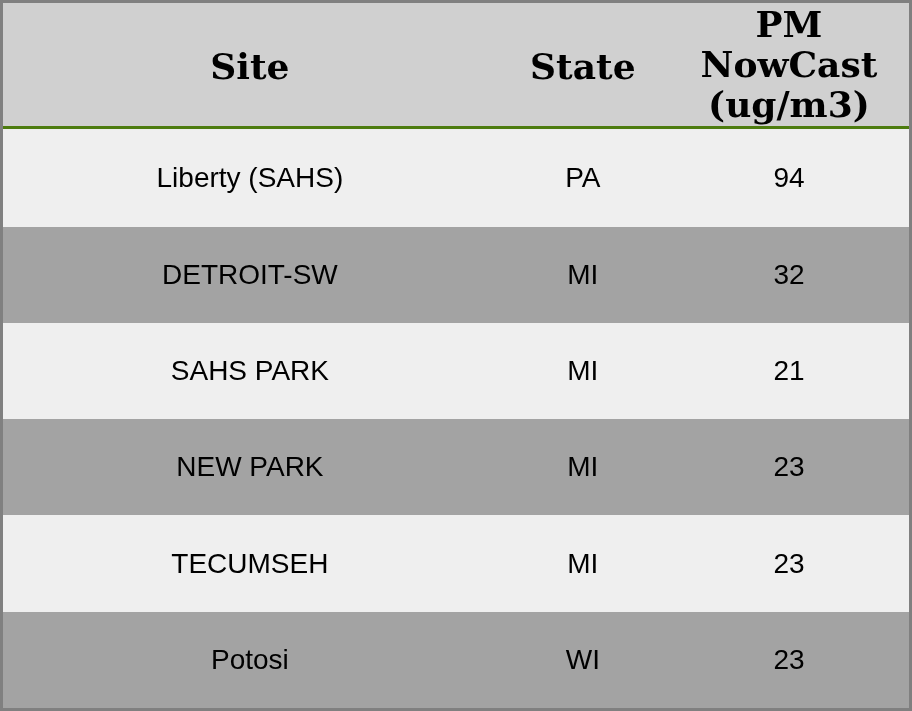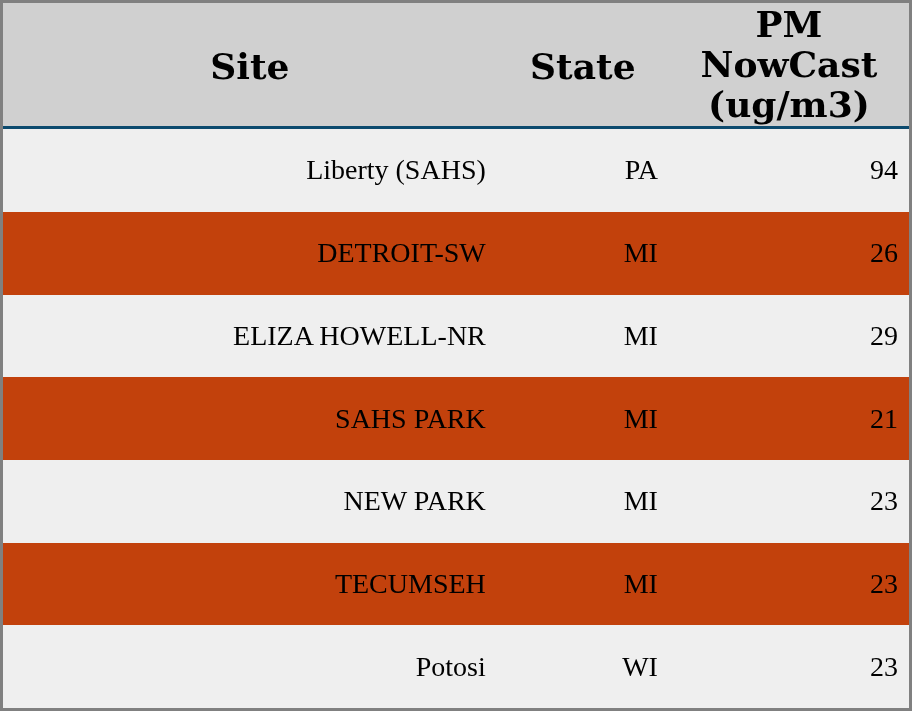--- a/index.html
+++ b/index.html
@@ -23,46 +23,46 @@
   }
   table.pm-table col.col-site  { width: 54.5%; }
   table.pm-table col.col-state { width: 19.0%; }
   table.pm-table col.col-pm    { width: 26.5%; }
 
   thead tr {
     height: 124px;
   }
   thead th {
     background: #d0d0d0;
-    border-bottom: 3px solid #0c4a6e;
+    border-bottom: 3px solid #4d7c0f;
     font-family: "DejaVu Serif", "Liberation Serif", serif;
     font-weight: 700;
     font-size: 36px;
     line-height: 1.12;
     text-align: center;
     vertical-align: middle;
     padding: 0;
   }
   thead th .th-inner {
     display: inline-block;
     max-width: 178px;   
     vertical-align: middle;
   }
   tbody tr {
-    background: #c2410c;
+    background: #a3a3a3;
   }
   tbody tr:nth-child(odd) {
     background: #efefef;
   }
   tbody td {
-    font-family: Liberation Serif, serif;
+    font-family: Liberation Sans, sans-serif;
     font-size: 28px;
-    text-align: right;
+    text-align: center;
     vertical-align: middle;
-    padding: 11px;
+    padding: 4px;
   }
 </style>
 </head>
 <body>
 
 <div class="table-frame">
   <table class="pm-table">
     <colgroup>
       <col class="col-site">
       <col class="col-state">
@@ -84,30 +84,25 @@
     <tbody id="table-body">
   <tr>
     <td>Liberty (SAHS)</td>
     <td>PA</td>
     <td>94</td>
   </tr>
 
   <tr>
     <td>DETROIT-SW</td>
     <td>MI</td>
-    <td>26</td>
+    <td>32</td>
   </tr>
 
 
 
-  <tr>
-    <td>ELIZA HOWELL-NR</td>
-    <td>MI</td>
-    <td>29</td>
-  </tr>
 
   <tr>
     <td>SAHS PARK</td>
     <td>MI</td>
     <td>21</td>
   </tr>
 
   <tr>
     <td>NEW PARK</td>
     <td>MI</td>

